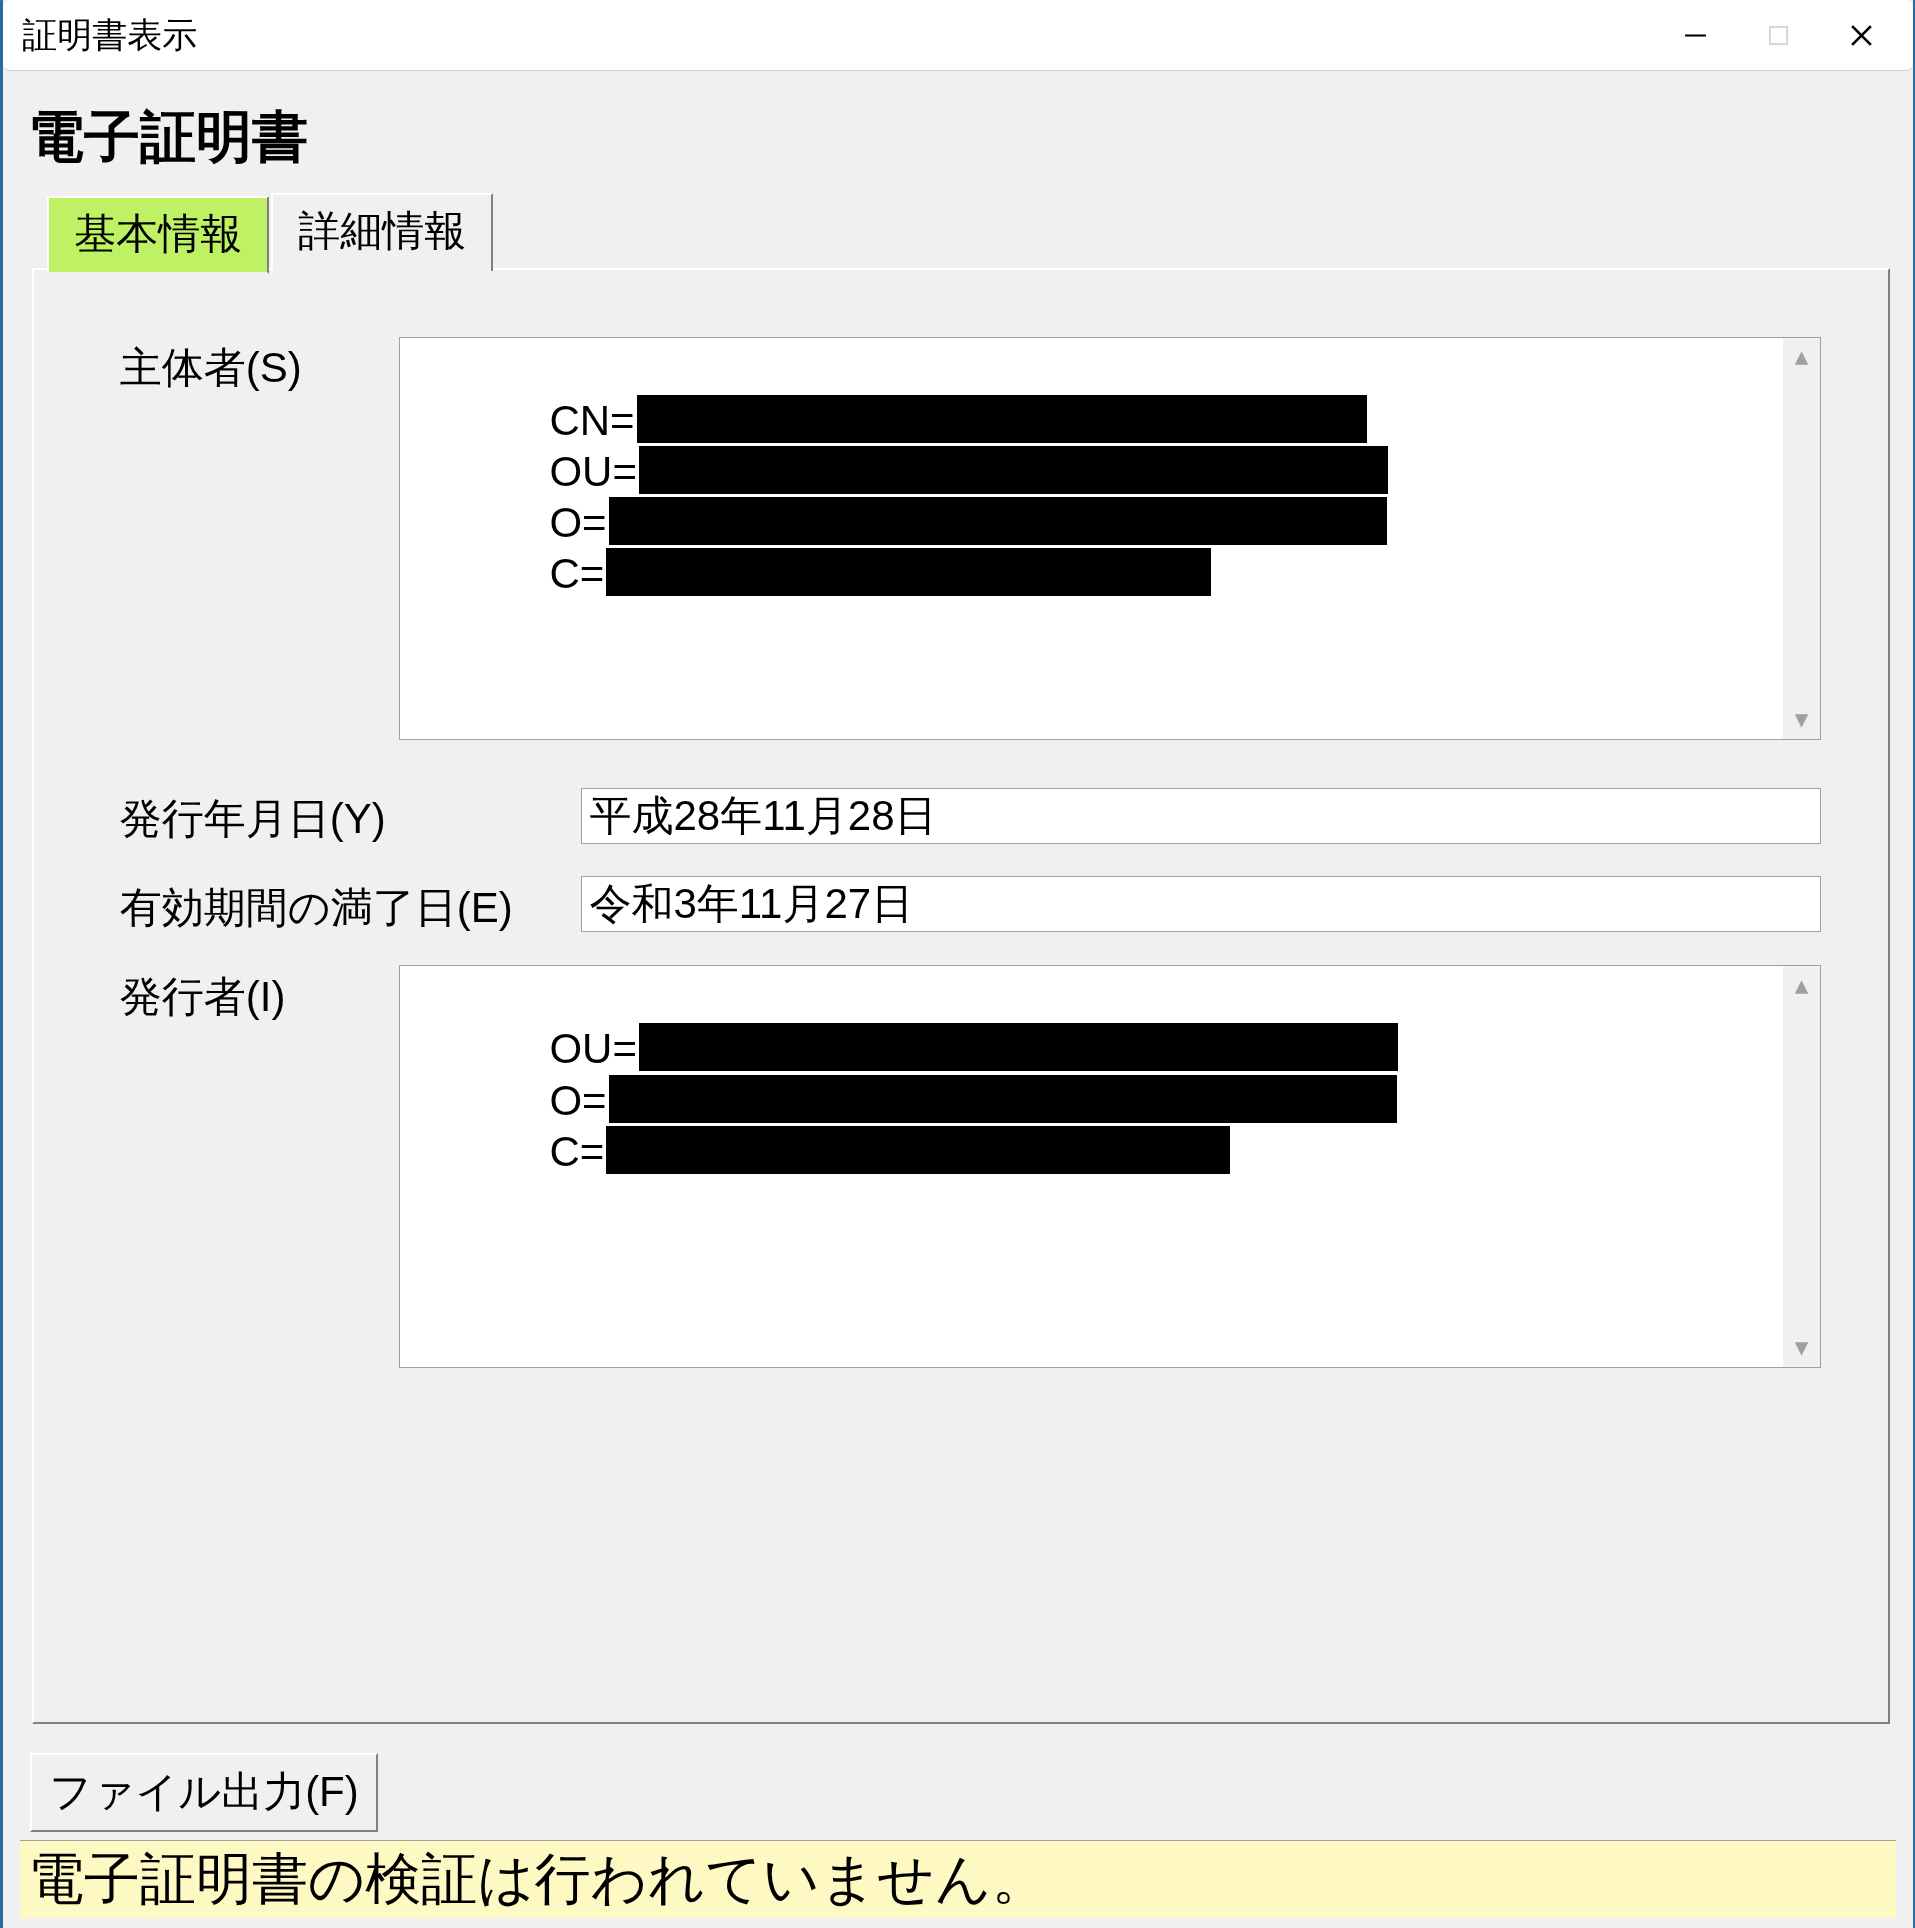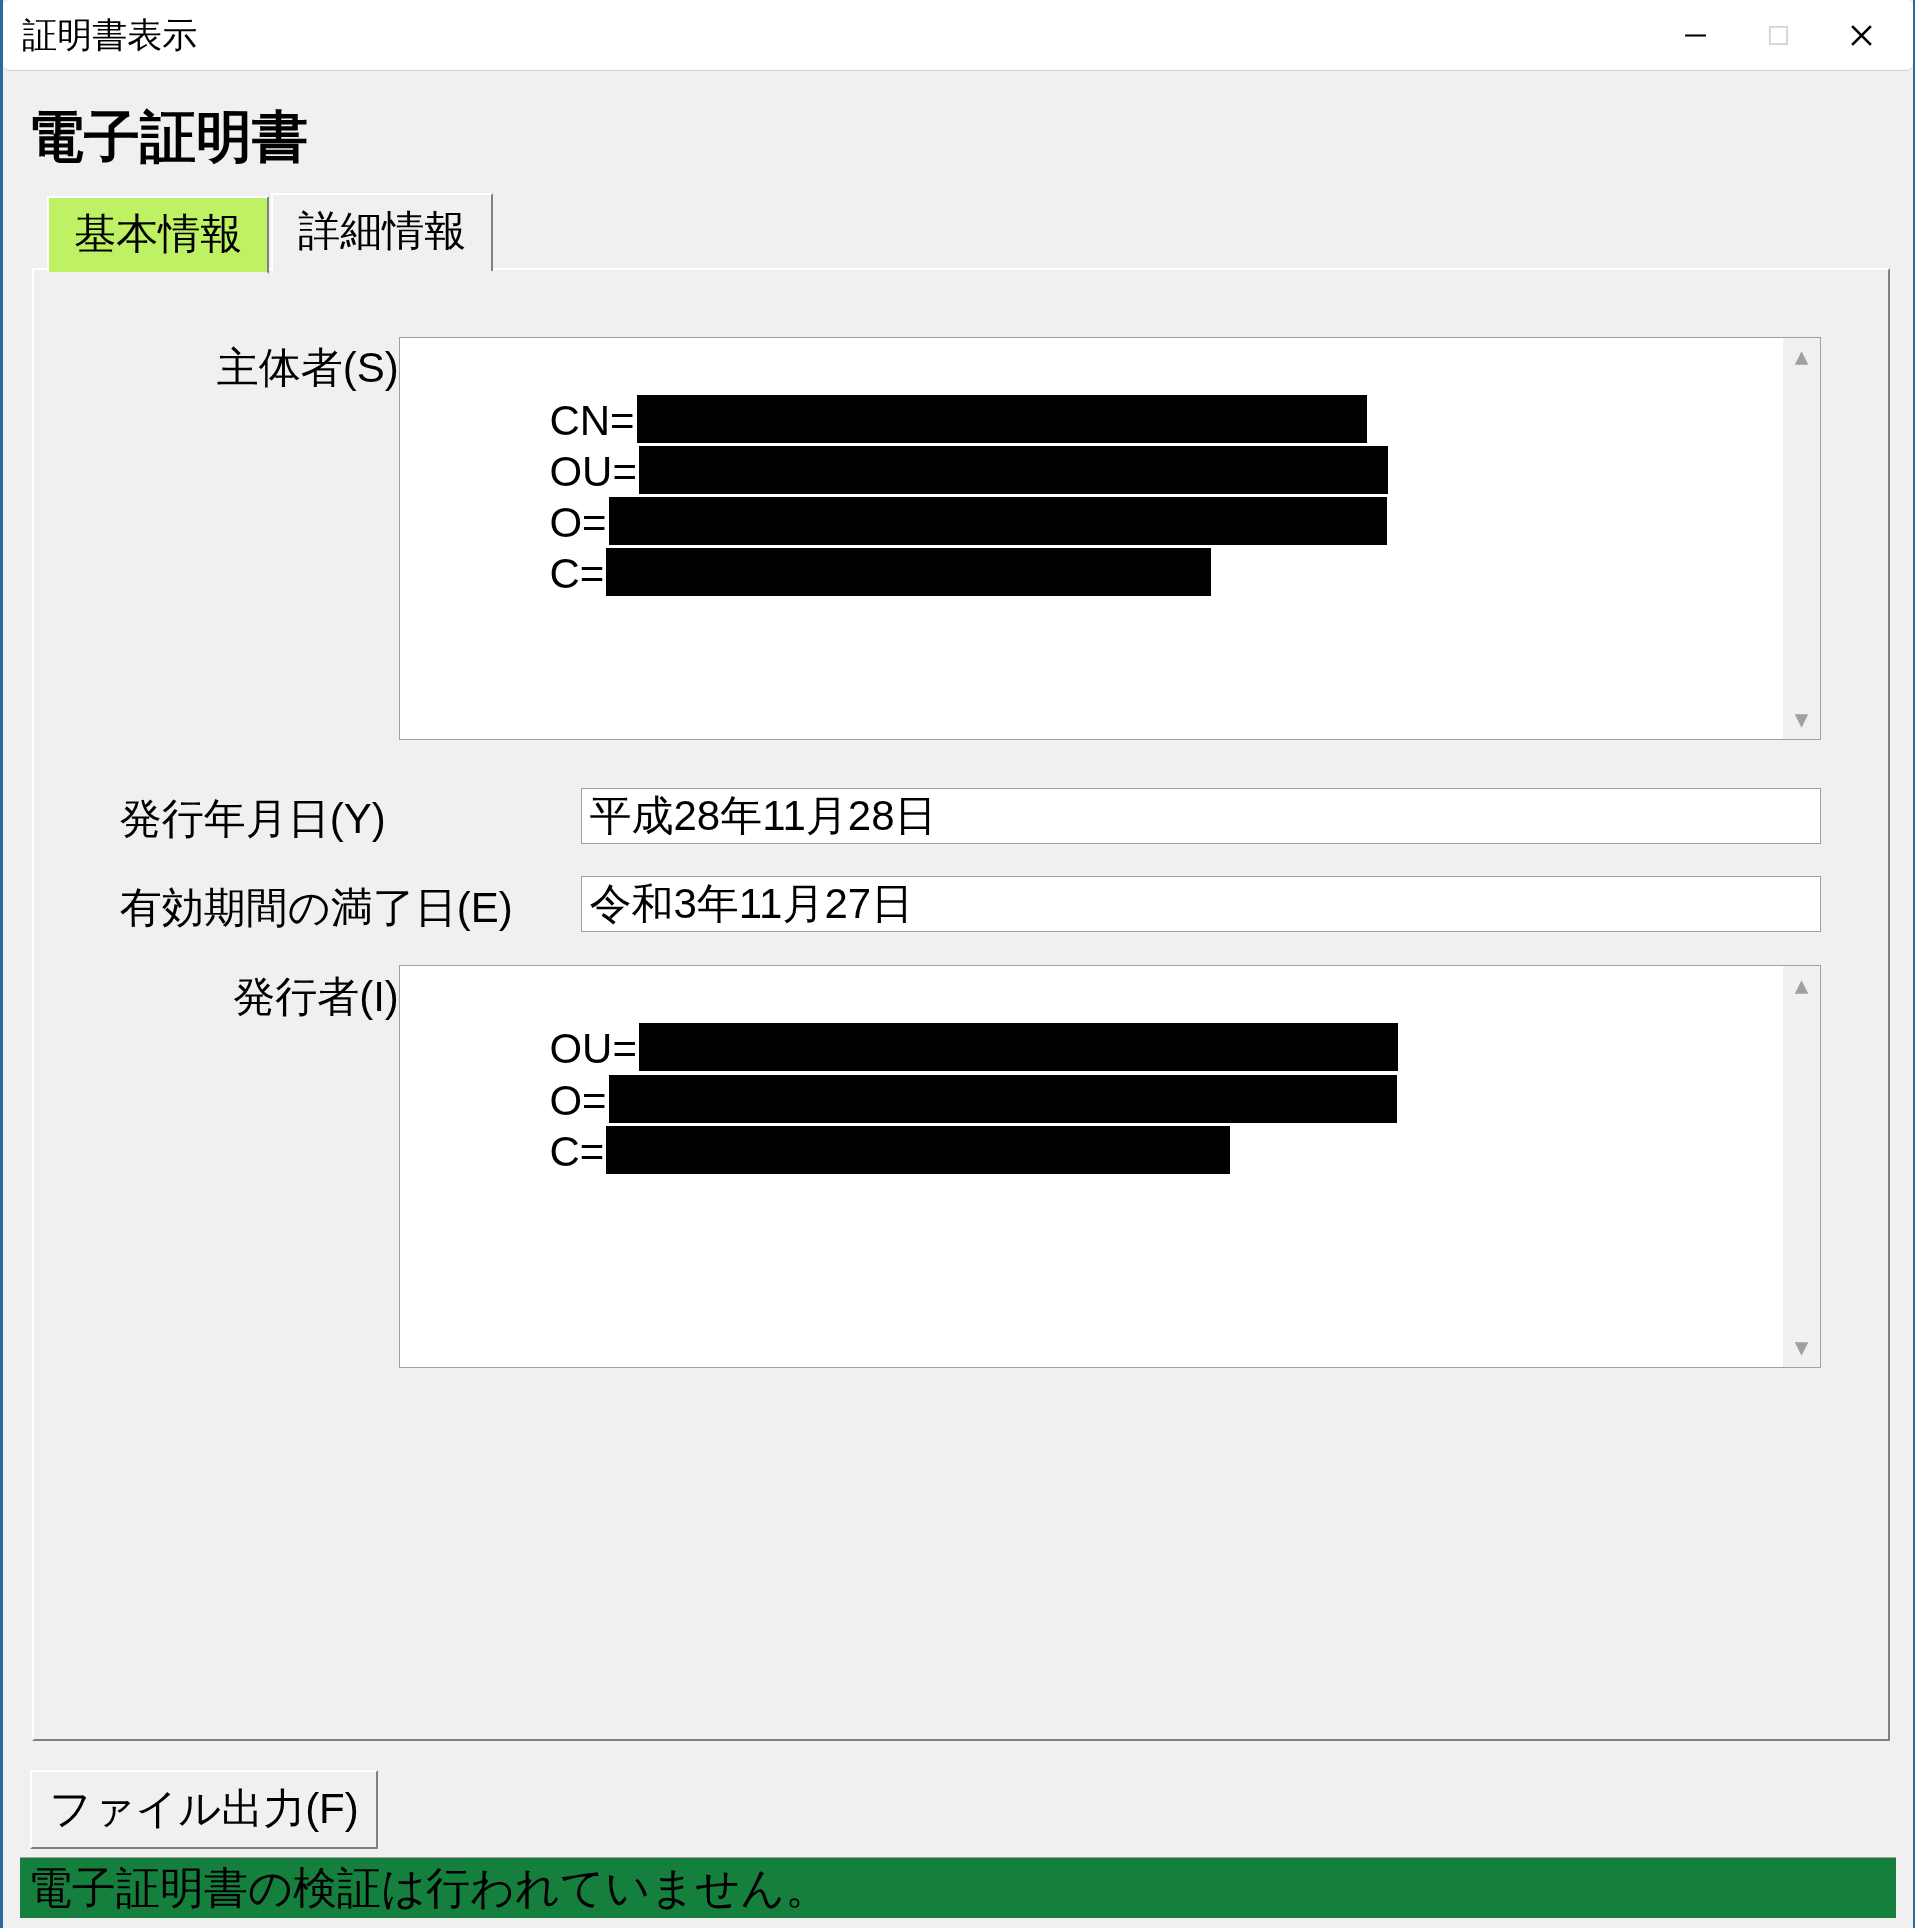--- a/index.html
+++ b/index.html
@@ -82,21 +82,21 @@
     background: #f0f0f0;
     flex: 1;
     padding: 67px 67px 38px 86px;
     margin: 0 5.8px 0 11.5px;
   }
   .row { display: flex; margin-bottom: 29px; }
   .label {
     font-size: 42px;
     padding-top: 3.8px;
   }
-  .label.w1 { width: 279px; text-align: right; }
+  .label.w1 { width: 279px; }
   .label.w2 { width: 461px; }
   .textarea-wrap {
     flex: 1;
     background: #fff;
     border: 1.9px solid #a0a0a0;
     display: flex;
     min-height: 0;
   }
   .textarea-wrap.big { height: 403px; }
   .textarea-content {
@@ -151,23 +151,23 @@
     border-top: 2.9px solid #fff;
     border-left: 2.9px solid #fff;
     border-right: 2.9px solid #808080;
     border-bottom: 2.9px solid #808080;
     cursor: default;
     position: relative;
     text-align: right;
   }
   .statusbar {
     border-top: 1.9px solid #a0a0a0;
-    font-size: 44px;
+    font-size: 56px;
     padding: 1.9px 7.7px 0 7.7px;
-    background: #15803d;
+    background: #fef9c3;
   }
   .highlight-ellipse {
     position: absolute;
     border: 6.7px solid #d00000;
     border-radius: 50%;
     pointer-events: none;
   }
 </style>
 </head>
 <body>

